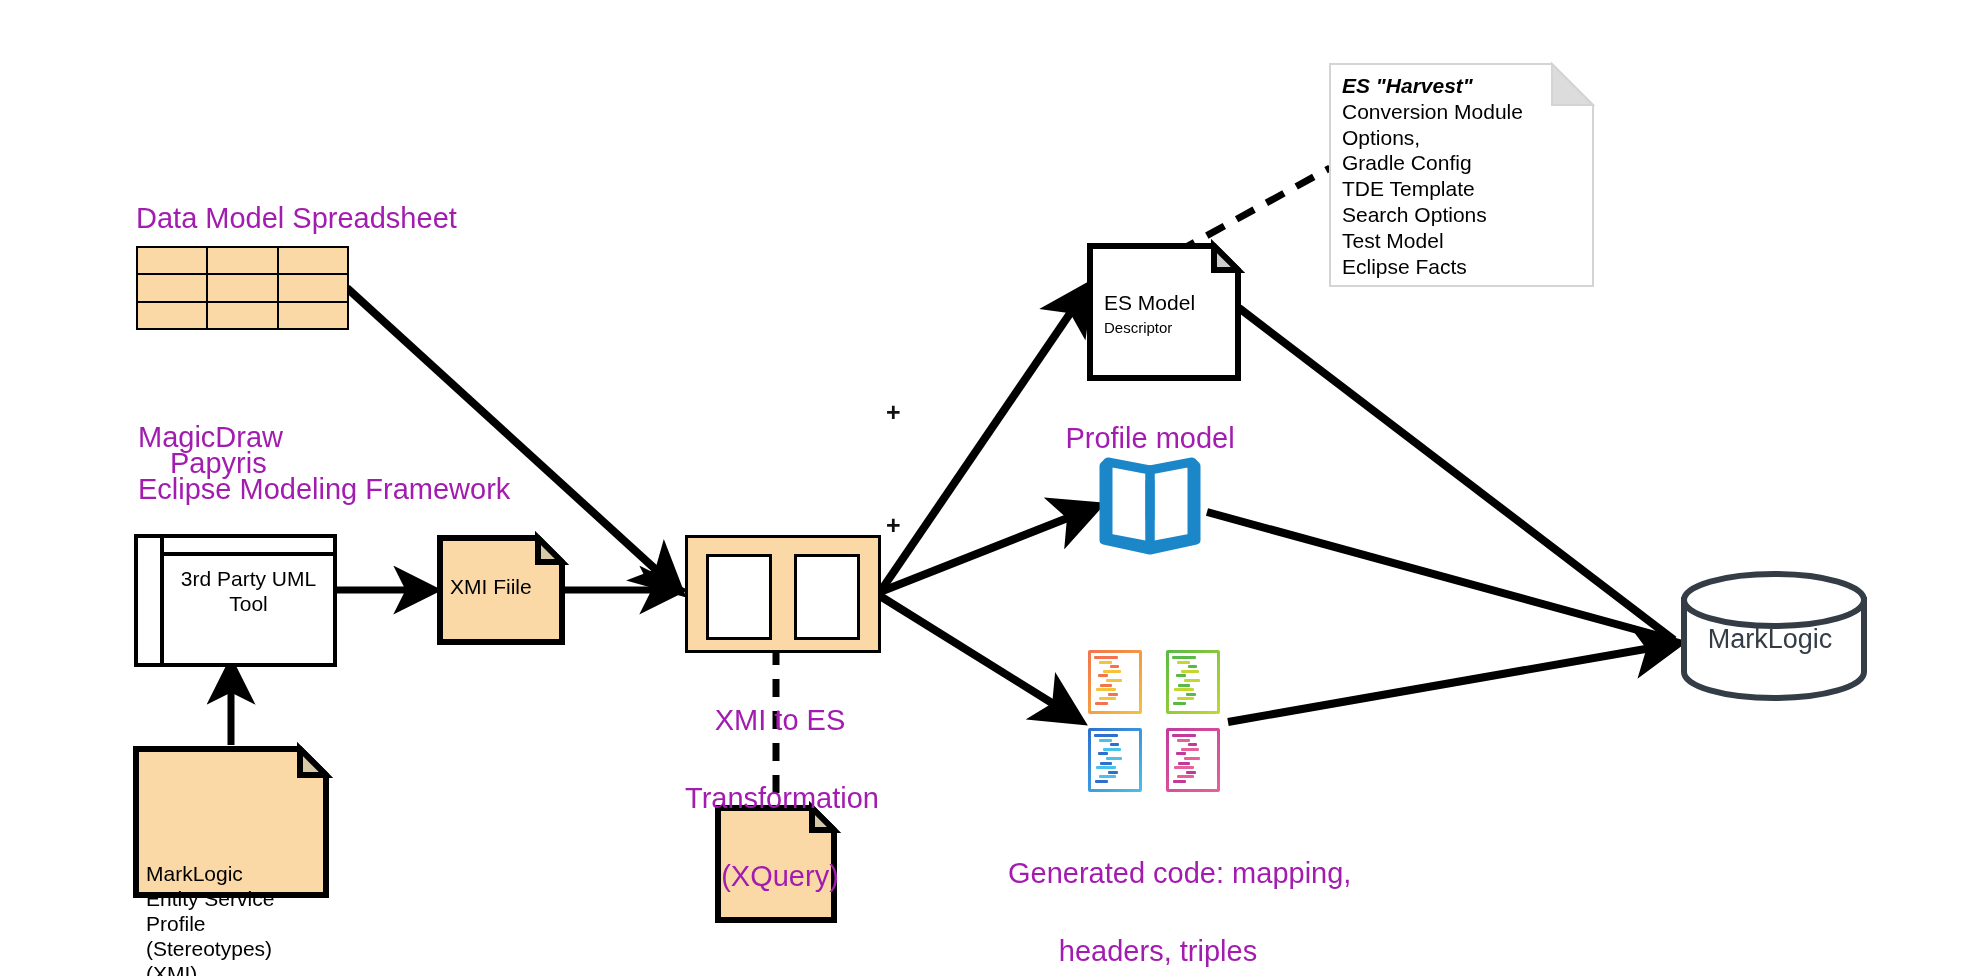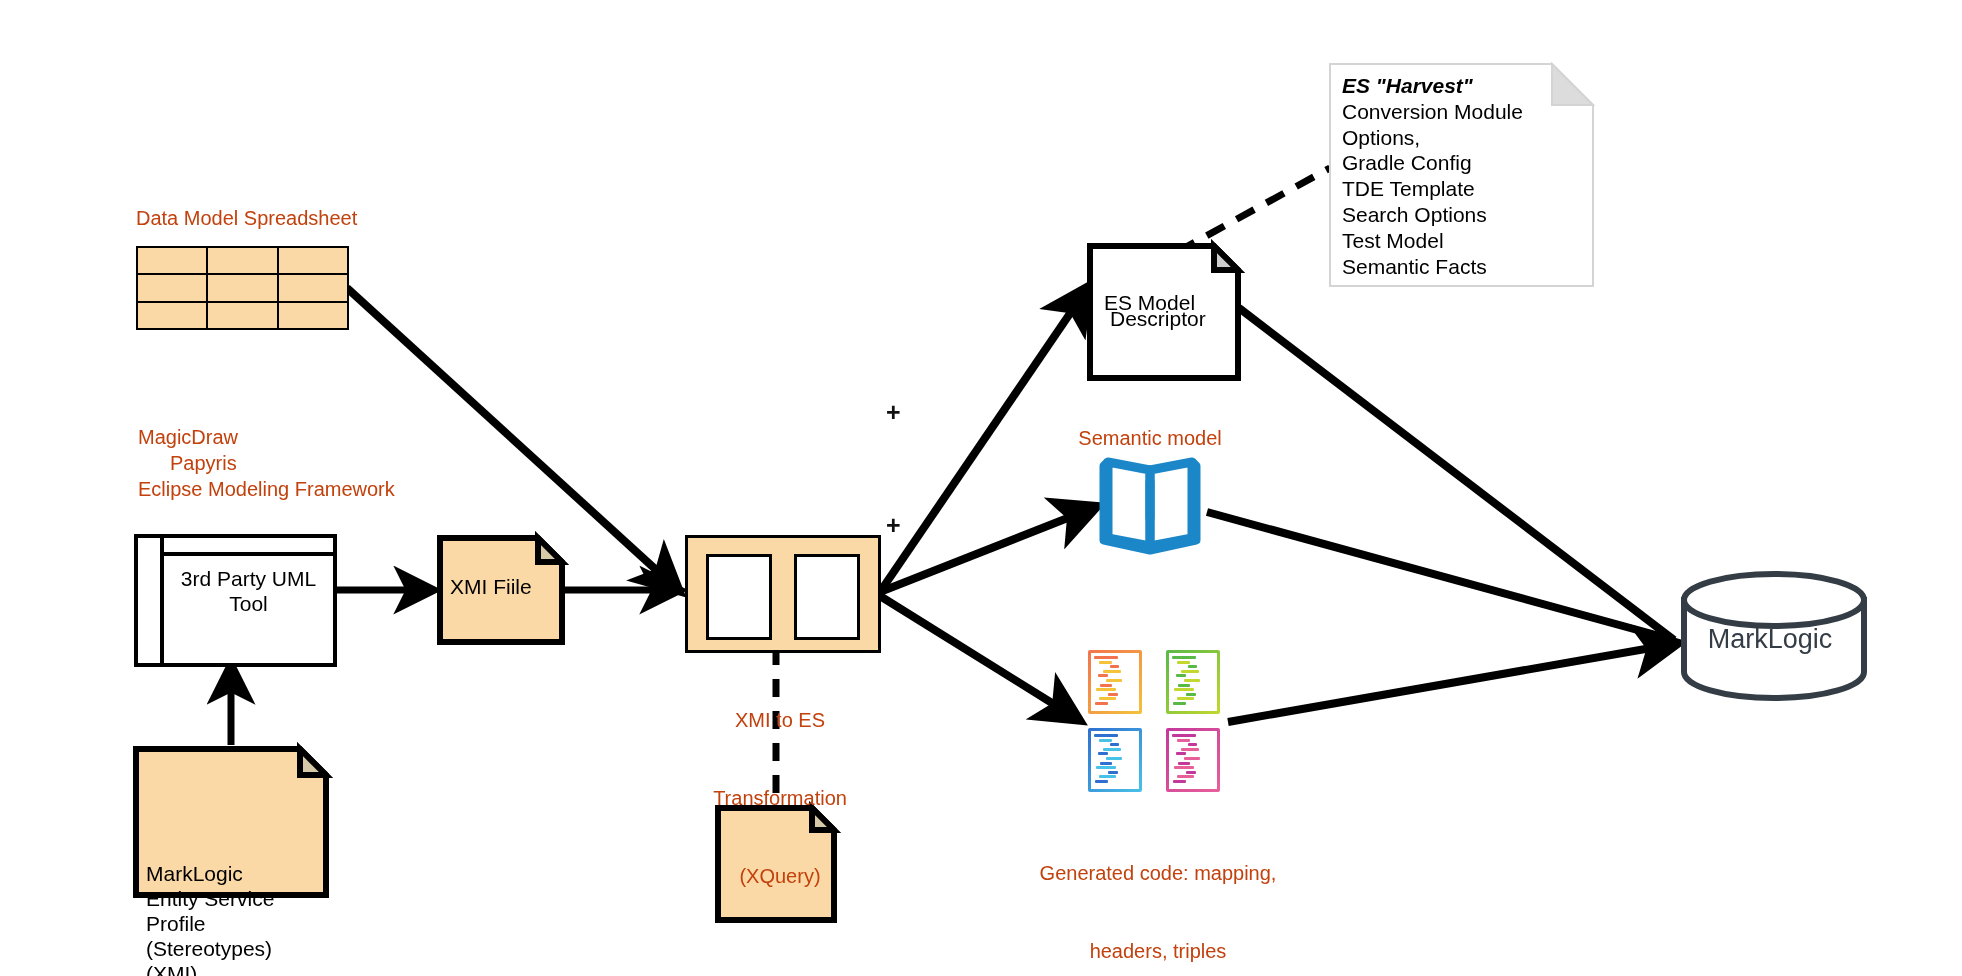--- a/index.html
+++ b/index.html
@@ -1,20 +1,20 @@
 <!DOCTYPE html>
 <html><head>
 <meta charset="utf-8">
 <style>
   html,body{margin:0;padding:0;background:#ffffff;}
   body{width:1962px;height:976px;position:relative;overflow:hidden;
        font-family:"Liberation Sans","DejaVu Sans",sans-serif;color:#000;}
   #stage{position:absolute;left:0;top:0;width:1962px;height:976px;}
   svg.layer{position:absolute;left:0;top:0;width:1962px;height:976px;pointer-events:none;}
-  .lbl{position:absolute;font-size:20px;line-height:26px;color:#c2410c;white-space:pre;}
+  .lbl{position:absolute;font-size:29px;line-height:26px;color:#a21caf;white-space:pre;}
   .lbl.ctr{text-align:center;}
   .node{position:absolute;}
 
   
   .peach{background:#fbd9a6;}
 
   
   #spreadsheet{left:136px;top:246px;width:213px;height:84px;}
   #spreadsheet table{border-collapse:collapse;width:100%;height:100%;}
   #spreadsheet td{border:2px solid #000;background:#fbd9a6;padding:0;}
@@ -201,37 +201,37 @@
     <div>XMI to ES</div>
     <div>Transformation</div>
     <div>(XQuery)</div>
   </div>
 
   <div class="plus" style="left:886px;top:398px;">+</div>
   <div class="plus" style="left:886px;top:511px;">+</div>
 
   <div class="node" id="esmodel">
     <div class="txt" style="position:absolute;left:14px;top:44px;font-size:21px;line-height:25px;">ES Model</div>
-    <div class="txt" style="position:absolute;left:14px;top:60px;font-size:21px;line-height:25px;margin-left:6px;">Descriptor</div>
+    <div class="txt" style="position:absolute;left:14px;top:69px;font-size:15px;line-height:25px;">Descriptor</div>
   </div>
 
   <div class="node" id="harvest">
     <div class="htxt">
       <div class="hd">ES "Harvest"</div>
       <div>Conversion Module</div>
       <div>Options,</div>
       <div>Gradle Config</div>
       <div>TDE Template</div>
       <div>Search Options</div>
       <div>Test Model</div>
-      <div>Semantic Facts</div>
+      <div>Eclipse Facts</div>
     </div>
   </div>
 
-  <div class="lbl ctr" id="booklabel">Semantic model</div>
+  <div class="lbl ctr" id="booklabel">Profile model</div>
 
   <div class="node" id="codegrid">
     <div class="cdoc" id="cd0" style="left: 0px; top: 0px; background: linear-gradient(135deg, rgb(242, 115, 78) 0%, rgb(244, 195, 58) 100%);">
         <div class="inner">
           <i style="top: 3px; left: 3px; width: 24px; background: rgb(242, 115, 78);"></i>
           <i style="top: 7.6px; left: 7.8px; width: 13.6px; background: rgb(244, 195, 58);"></i>
           <i style="top: 12.2px; left: 19px; width: 8.8px; background: rgb(242, 115, 78);"></i>
           <i style="top: 16.8px; left: 11.8px; width: 18.4px; background: rgb(244, 195, 58);"></i>
           <i style="top: 21.4px; left: 7px; width: 10.4px; background: rgb(242, 115, 78);"></i>
           <i style="top: 26px; left: 15px; width: 16px; background: rgb(244, 195, 58);"></i>

